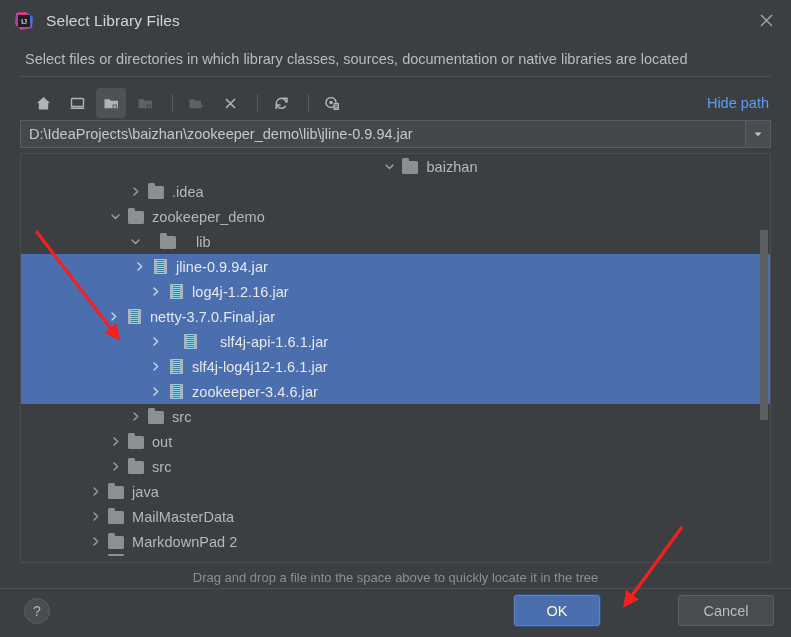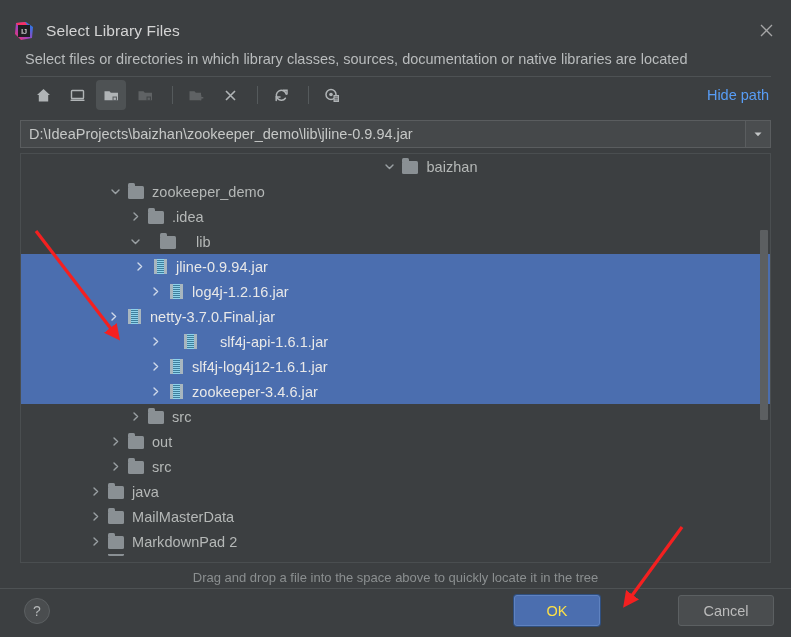--- a/index.html
+++ b/index.html
@@ -13,21 +13,21 @@
   }
   #dialog {
     position: relative;
     width: 791px; height: 637px;
     background: #3c3f41;
     color: #bbbbbb;
   }
 
   
   #titlebar {
-    position: absolute; left: 0; top: 10px;
+    position: absolute; left: 0; top: 0;
     width: 791px; height: 41px;
     background: #3c3f41;
     display: flex; align-items: center;
   }
   #app-icon {
     width: 20px; height: 20px;
     margin-left: 14px; margin-right: 12px;
     position: relative; flex: none;
   }
   #title-text {
@@ -54,21 +54,21 @@
     text-align: right;
   }
   #divider-top {
     position: absolute; left: 20px; top: 76px;
     width: 751px; height: 1px;
     background: #4e5254;
   }
 
   
   #toolbar {
-    position: absolute; left: 20px; top: 77px;
+    position: absolute; left: 20px; top: 85px;
     width: 751px; height: 36px;
     display: flex; align-items: center;
   }
   .tb-btn {
     width: 30px; height: 30px;
     margin-right: 4px;
     display: flex; align-items: center; justify-content: center;
     border-radius: 4px;
     cursor: pointer;
     flex: none;
@@ -232,21 +232,21 @@
     border-radius: 3px;
     display: flex; align-items: center; justify-content: center;
     font-size: 14.5px;
     cursor: pointer;
   }
   #ok-btn {
     right: 191px;
     width: 86px;
     background: #4b6eaf;
     border: 1px solid #5f82c0;
-    color: #fde047;
+    color: #fef9c3;
     box-shadow: 0 0 0 1px #2f4f7f;
   }
   #cancel-btn {
     right: 17px;
     width: 96px;
     background: #4a4d4f;
     border: 1px solid #5c6062;
     color: #bbbbbb;
   }
 
@@ -379,41 +379,41 @@
           <span class="arrow">
             <svg width="11" height="11" viewBox="0 0 11 11">
               <path d="M2 4 L5.5 7.6 L9 4" stroke="#9aa0a3" stroke-width="1.4" fill="none" stroke-linecap="round" stroke-linejoin="round"></path>
             </svg>
           </span>
           <span class="ico">
             <span class="folder-ico"></span>
           </span>
           <span class="lbl">baizhan</span>
         </div>
+        <div class="row" style="padding-left: 106px;">
+          <span class="arrow">
+            <svg width="11" height="11" viewBox="0 0 11 11">
+              <path d="M4 2 L7.6 5.5 L4 9" stroke="#9aa0a3" stroke-width="1.4" fill="none" stroke-linecap="round" stroke-linejoin="round"></path>
+            </svg>
+          </span>
+          <span class="ico">
+            <span class="folder-ico"></span>
+          </span>
+          <span class="lbl">.idea</span>
+        </div>
         <div class="row" style="padding-left: 86px;">
           <span class="arrow">
             <svg width="11" height="11" viewBox="0 0 11 11">
               <path d="M2 4 L5.5 7.6 L9 4" stroke="#9aa0a3" stroke-width="1.4" fill="none" stroke-linecap="round" stroke-linejoin="round"></path>
             </svg>
           </span>
           <span class="ico">
             <span class="folder-ico"></span>
           </span>
           <span class="lbl">zookeeper_demo</span>
-        </div>
-        <div class="row" style="padding-left: 106px;">
-          <span class="arrow">
-            <svg width="11" height="11" viewBox="0 0 11 11">
-              <path d="M4 2 L7.6 5.5 L4 9" stroke="#9aa0a3" stroke-width="1.4" fill="none" stroke-linecap="round" stroke-linejoin="round"></path>
-            </svg>
-          </span>
-          <span class="ico">
-            <span class="folder-ico"></span>
-          </span>
-          <span class="lbl">.idea</span>
         </div>
         <div class="row" style="padding-left: 106px; gap: 12px;">
           <span class="arrow">
             <svg width="11" height="11" viewBox="0 0 11 11">
               <path d="M2 4 L5.5 7.6 L9 4" stroke="#9aa0a3" stroke-width="1.4" fill="none" stroke-linecap="round" stroke-linejoin="round"></path>
             </svg>
           </span>
           <span class="ico">
             <span class="folder-ico"></span>
           </span>

